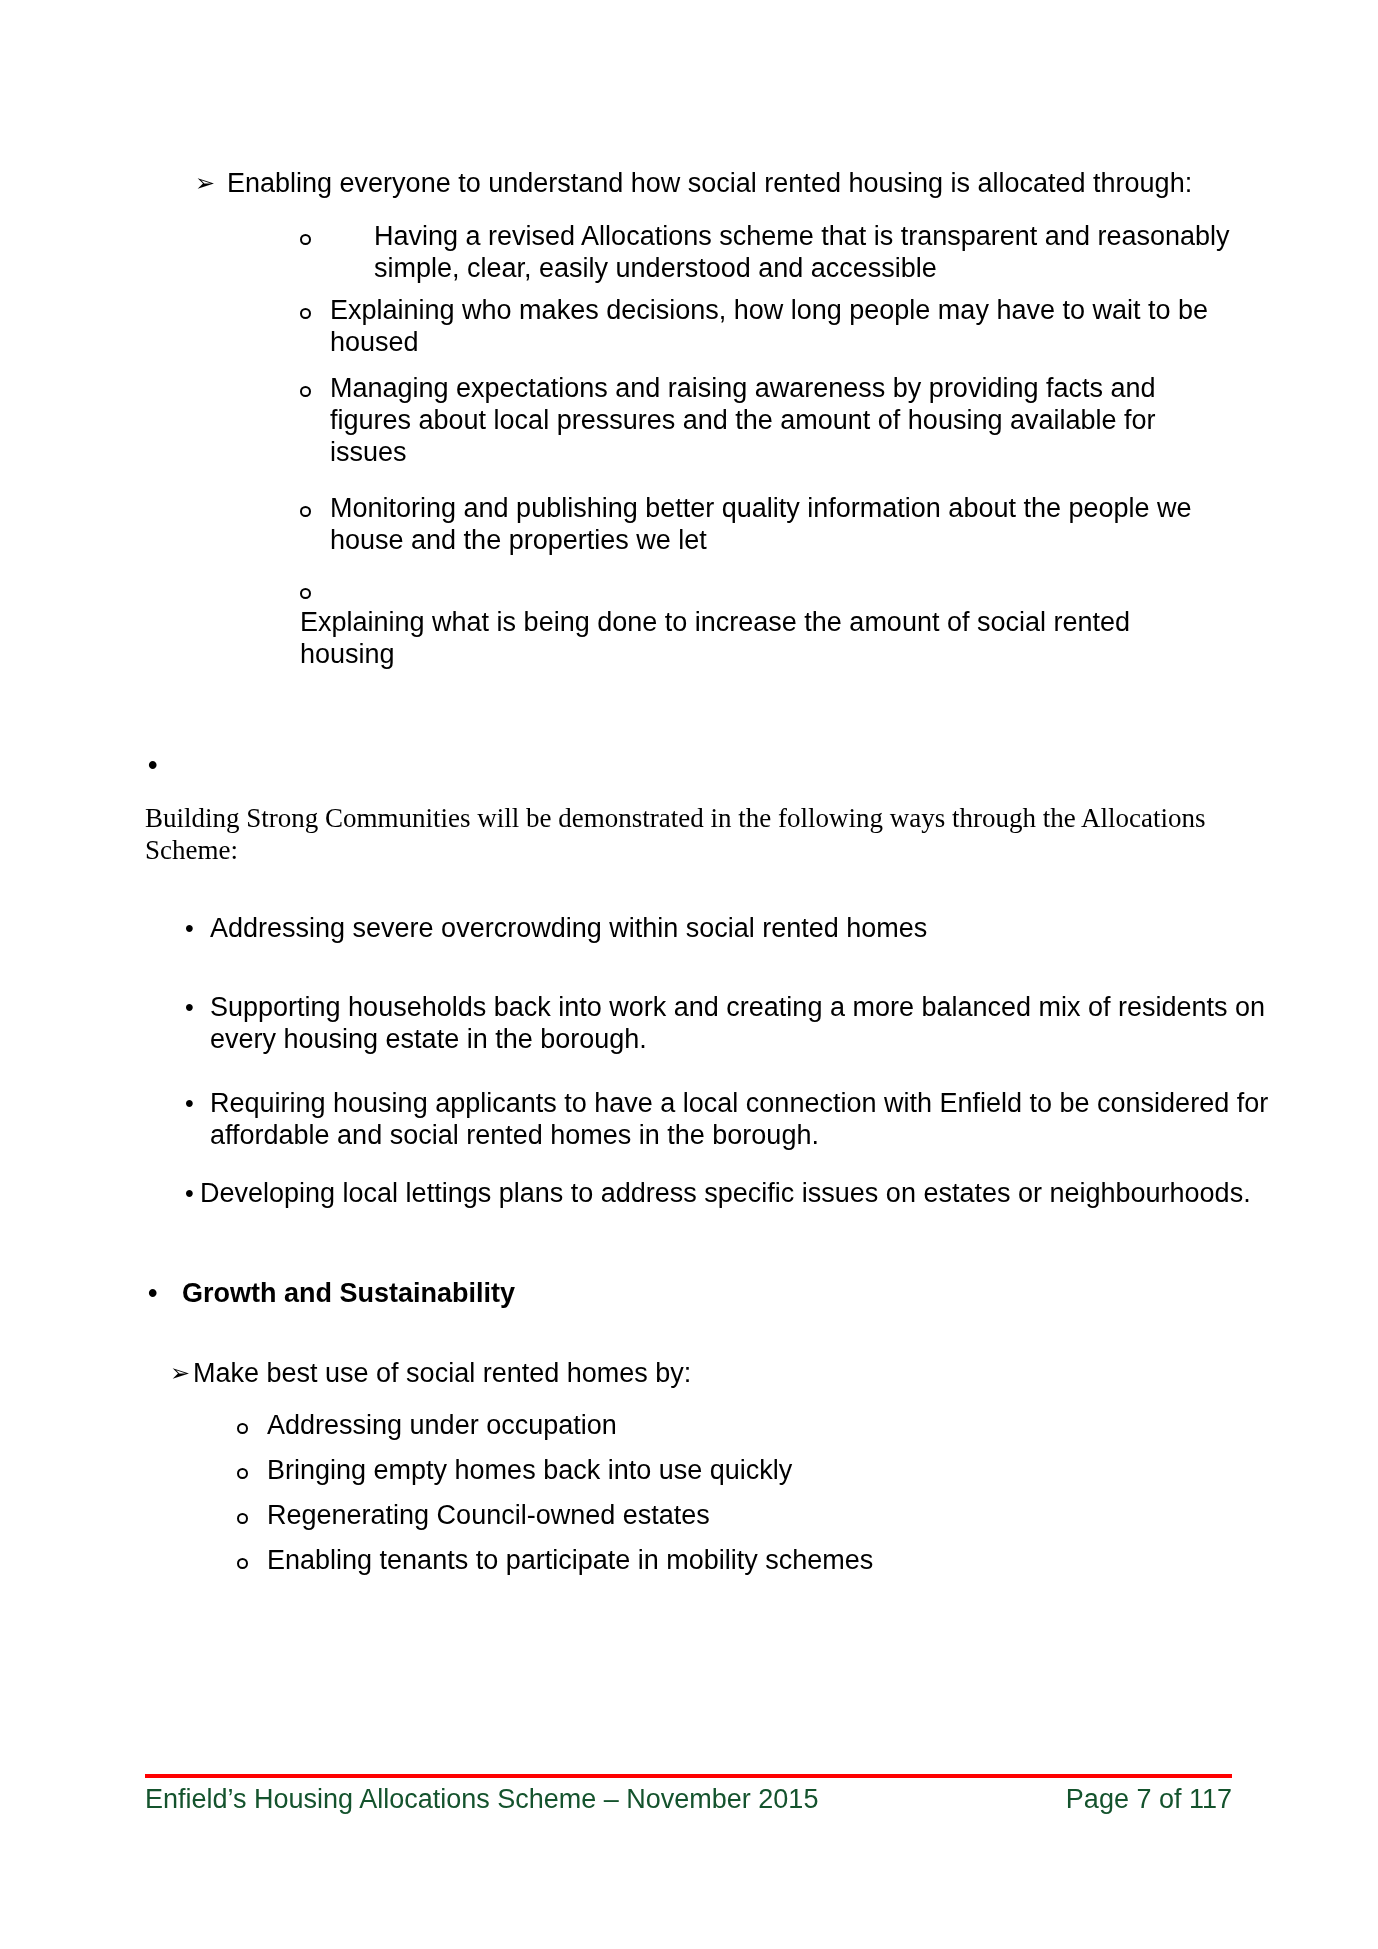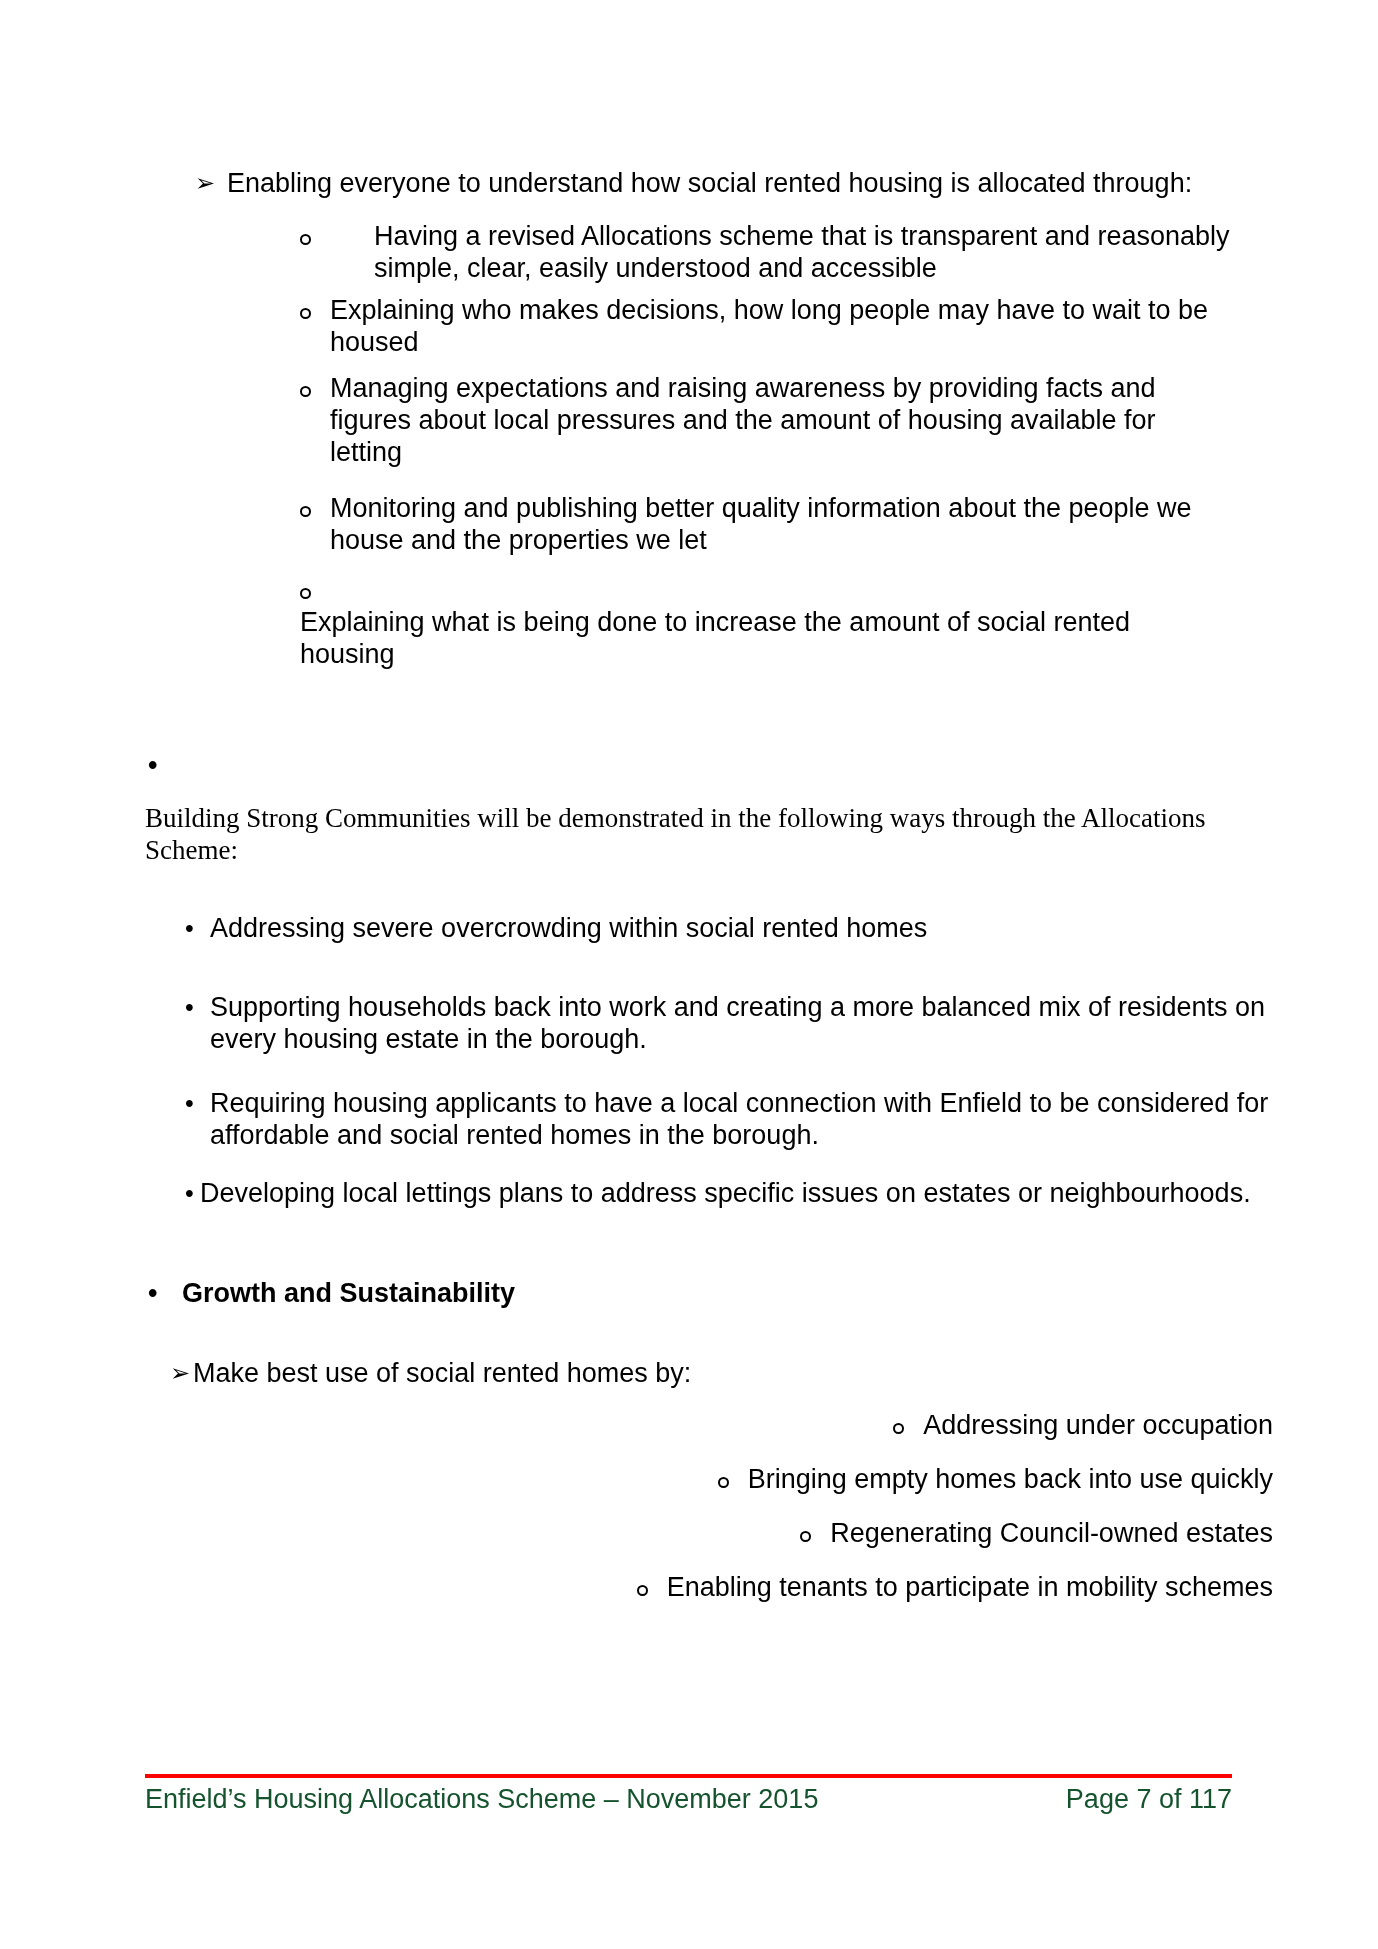--- a/index.html
+++ b/index.html
@@ -22,21 +22,21 @@
   
   .arrow-row-2 { padding-left:25px; }
   .arrow-row-2 .bul { width:23px; }
   .arrow-glyph { font-family:"DejaVu Sans",sans-serif; font-size:24px; line-height:32px; }
 
   
   .o-row-1 { padding-left:155px; }
   .o-row-1 .bul { width:30px; }
   .o-row-1 .txt { max-width:880px; }
   
-  .o-row-2 { padding-left:92px;justify-content:flex-end; }
+  .o-row-2 { padding-left:92px; }
   .o-row-2 .bul { width:30px; }
   .ring { display:inline-block; width:11px; height:11px; border:2px solid #000; border-radius:50%; margin-top:9px; box-sizing:border-box; }
 
   
   .h-row { padding-left:3px; font-weight:bold; }
   .h-row .bul { width:34px; }
   .disc-glyph { font-size:27px; }
 
   
   .d-row { padding-left:40px; }
@@ -59,21 +59,21 @@
   .mt-sub5 { margin-top:18px;flex-direction:column; }
   .mt-h1   { margin-top:79px; }
   .mt-para { margin-top:21px; }
   .mt-bA   { margin-top:46px; }
   .mt-bB   { margin-top:47px; }
   .mt-bC   { margin-top:32px; }
   .mt-bD   { margin-top:26px; }
   .mt-h2   { margin-top:68px; }
   .mt-ar2  { margin-top:48px; }
   .mt-g1   { margin-top:20px; }
-  .mt-g    { margin-top:22px; }
+  .mt-g    { margin-top:13px; }
 
   .footer {
     position:absolute; left:145px; top:1774px; width:1087px;
     border-top:4px solid #ff0000;
     color:#14532d;
     display:flex; justify-content:space-between;
     padding-top:5px;
     font-size:27px; line-height:32px;
   }
 </style>
@@ -91,21 +91,21 @@
     <div class="row o-row-1 mt-sub1">
       <span class="bul"><span class="ring"></span></span>
       <span class="txt">Having a revised Allocations scheme that is transparent and reasonably simple, clear, easily understood and accessible</span>
     </div>
     <div class="row o-row-1 mt-sub2">
       <span class="bul"><span class="ring"></span></span>
       <span class="txt">Explaining who makes decisions, how long people may have to wait to be housed</span>
     </div>
     <div class="row o-row-1 mt-sub3">
       <span class="bul"><span class="ring"></span></span>
-      <span class="txt">Managing expectations and raising awareness by providing facts and figures about local pressures and the amount of housing available for letting</span>
+      <span class="txt">Managing expectations and raising awareness by providing facts and figures about local pressures and the amount of housing available for issues</span>
     </div>
     <div class="row o-row-1 mt-sub4">
       <span class="bul"><span class="ring"></span></span>
       <span class="txt">Monitoring and publishing better quality information about the people we house and the properties we let</span>
     </div>
     <div class="row o-row-1 mt-sub5">
       <span class="bul"><span class="ring"></span></span>
       <span class="txt">Explaining what is being done to increase the amount of social rented housing</span>
     </div>
 

